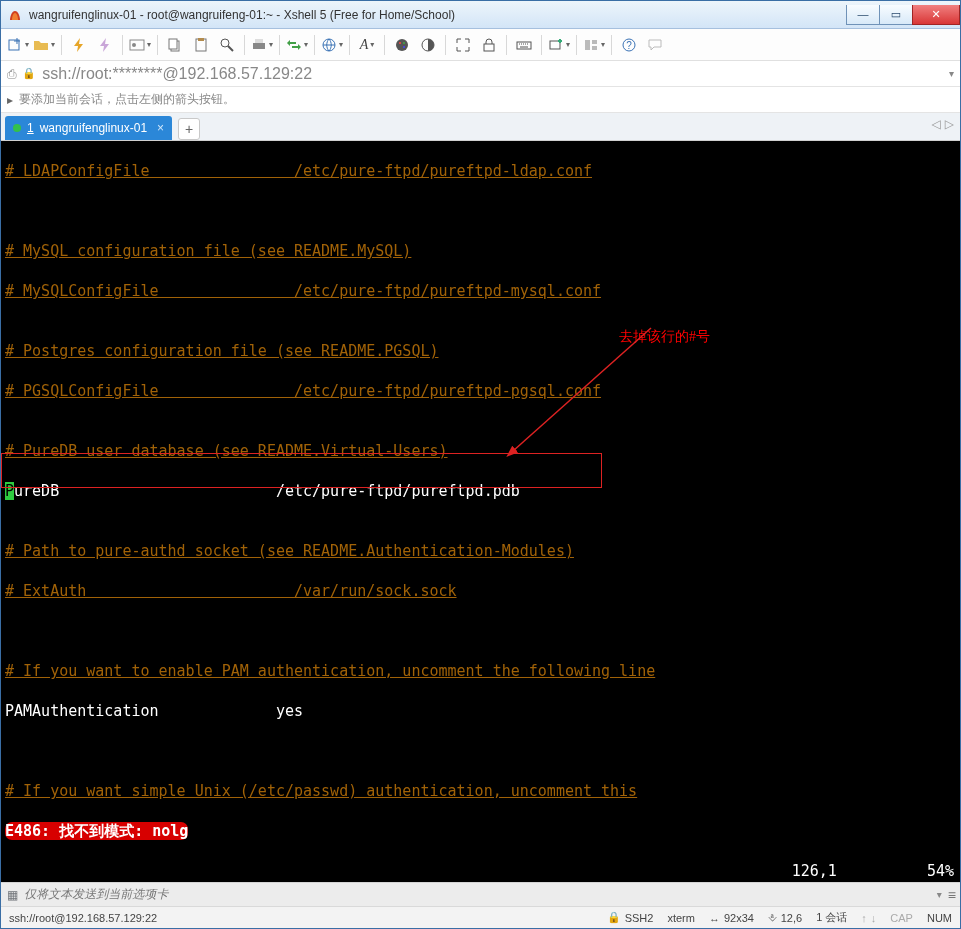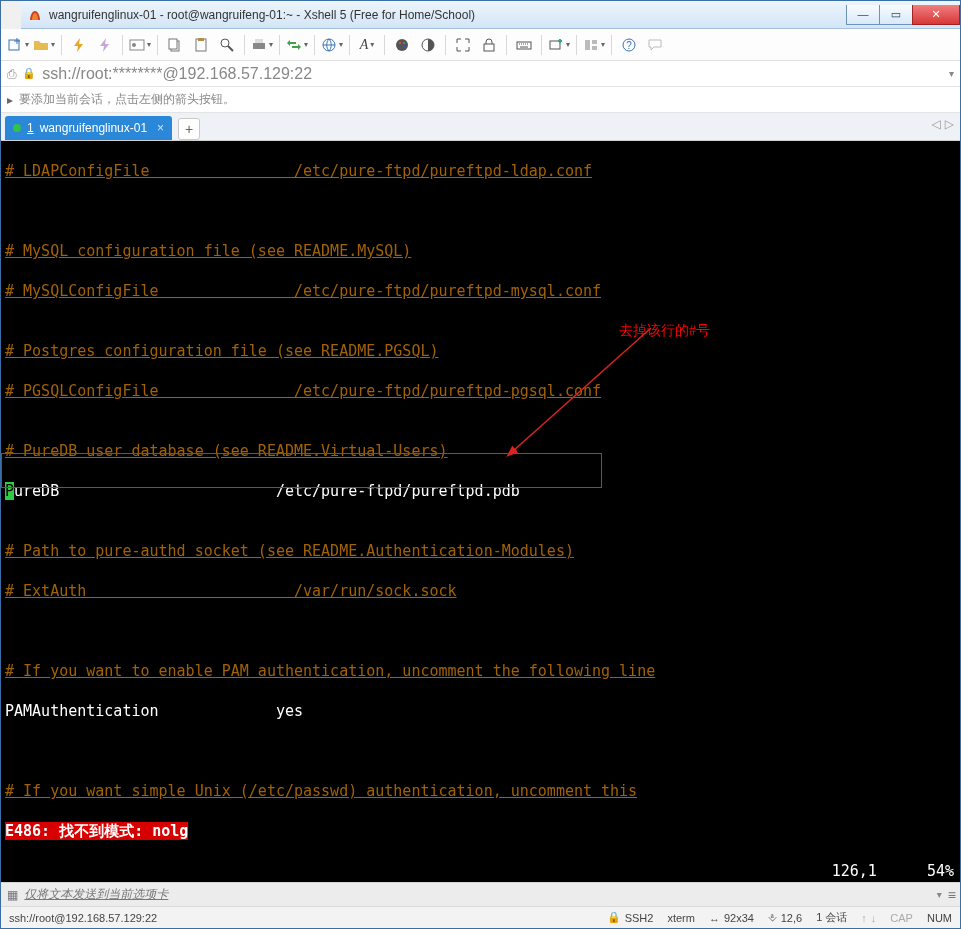--- a/index.html
+++ b/index.html
@@ -1,18 +1,18 @@
 <!DOCTYPE html>
 <html><head>
 <meta charset="utf-8">
 <style>
 * { margin:0; padding:0; box-sizing:border-box; }
 body { width:961px; height:929px; font-family:"Microsoft YaHei","Segoe UI",Tahoma,sans-serif; font-size:12px; background:#d4e4f4; overflow:hidden; position:relative; }
 .window { width:961px; height:929px; border:1px solid #3a6ea5; background:#f0f0f0; display:flex; flex-direction:column; position:relative; }
-.titlebar { height:28px; background:linear-gradient(#edf5fb,#d3e5f7); display:flex; align-items:center; padding:0 0 0 6px; border-bottom:1px solid #a6c0de;margin-left:20px; }
+.titlebar { height:28px; background:linear-gradient(#edf5fb,#d3e5f7); display:flex; align-items:center; padding:0 0 0 6px; border-bottom:1px solid #a6c0de; }
 .titlebar .app-icon { width:16px; height:16px; margin-right:6px; }
 .titlebar .title-text { flex:1; color:#333; font-size:12px; }
 .winbtns { display:flex; height:20px; }
 .winbtn { width:34px; height:20px; display:flex; align-items:center; justify-content:center; border:1px solid #6f92b8; border-top:none; margin-left:-1px; font-size:11px; background:linear-gradient(#f8fcff,#d8e9f8); }
 .winbtn.mini,.winbtn.max { color:#2b4a6d; }
 .winbtn.close { width:48px; background:linear-gradient(#f08080,#d93636); color:#fff; border-color:#a02424; border-top-right-radius:0; }
 .menubar { height:24px; background:#f7f7f7; display:flex; align-items:center; padding:0 8px; gap:12px; border-bottom:1px solid #e0e0e0; }
 .menuitem { color:#222; cursor:default; }
 .toolbar { height:32px; background:#fdfdfd; border-bottom:1px solid #e0e0e0; display:flex; align-items:center; padding:0 6px; gap:4px; }
 .tbbtn { width:22px; height:22px; display:flex; align-items:center; justify-content:center; color:#444; border-radius:2px; }
@@ -26,29 +26,29 @@
 .tabbar { height:28px; background:#eef2f6; border-bottom:1px solid #d0d0d0; display:flex; align-items:flex-end; padding:0 4px; position:relative;}
 .tab { height:24px; background:#2b87d8; color:#fff; border-radius:3px 3px 0 0; display:flex; align-items:center; padding:0 8px; gap:6px; font-size:12px;}
 .tab .dot { width:8px; height:8px; background:#33c14a; border-radius:50%;}
 .tab .num { text-decoration:underline; }
 .tab .x { font-size:12px; color:#cfe7fb; padding-left:4px;}
 .newtab { width:22px; height:22px; background:#fff; border:1px solid #c9c9c9; border-radius:3px; margin-left:6px; display:flex; align-items:center; justify-content:center; color:#666; font-size:14px;}
 .tabnav { position:absolute; right:6px; top:4px; display:flex; gap:4px; color:#999; font-size:12px;}
 .terminal { flex:1; background:#000; color:#fff; font-family:"DejaVu Sans Mono","Consolas",monospace; font-size:15px; line-height:20px; padding:0 4px; position:relative; white-space:pre; overflow:hidden;}
 .terminal .cmt { color:#a16207;text-decoration:underline; }
 .terminal .plain { color:#fff; }
-.terminal .err { background:#d70000; color:#fff; font-weight:bold; }
-.terminal .status-right { position:absolute; bottom:0; right:6px; color:#fff; display:flex; gap:50px; padding-bottom:1px;}
+.terminal .err { background:#d70000; color:#fff; font-weight:bold;border-radius:7px; }
+.terminal .status-right { position:absolute; bottom:0; right:6px; color:#fff; display:flex; gap:90px; padding-bottom:1px;}
 .cursor { background:#2ecc40; color:#000; }
 .annot { position:absolute; color:#f00; font-family:"Microsoft YaHei"; font-size:14px; pointer-events:none; }
 .arrow { position:absolute; pointer-events:none; }
 .redbox { position:absolute; border:1px solid #d22; pointer-events:none; }
 .inputbar { height:24px; background:#ececec; border-top:1px solid #d4d4d4; display:flex; align-items:center; padding:0 6px; gap:6px;}
 .inputbar .icon { color:#707479; font-size:12px;}
-.inputbar .placeholder { color:#777; font-style:italic; flex:1;text-decoration:underline;}
+.inputbar .placeholder { color:#777; font-style:italic; flex:1;}
 .inputbar .drop { color:#888; font-size:10px;}
 .inputbar .grip { font-size:14px; color:#777; letter-spacing:-2px;}
 .statusbar { height:22px; background:#f3f3f3; border-top:1px solid #d9d9d9; display:flex; align-items:center; padding:0 8px; font-size:11px; color:#444;}
 .statusbar .sp { flex:1;}
 .statusbar .grp { display:flex; align-items:center; gap:4px; margin-left:14px;}
 .statusbar .dim { color:#aaa;}
 svg.icon { width:16px; height:16px; }
 </style>
 </head>
 <body>
@@ -264,21 +264,21 @@
 
 
 <span class="cmt"># If you want simple Unix (/etc/passwd) authentication, uncomment this</span>
 
 <span class="err">E486: 找不到模式: nolg</span>
     <div class="status-right">
       <span>126,1</span>
       <span>54%</span>
     </div>
 
-    <div class="annot" style="left:618px; top:180px;">去掉该行的#号</div>
+    <div class="annot" style="left:618px; top:186px;">去掉该行的#号</div>
     <svg class="arrow" style="left:500px; top:182px;" width="160" height="140">
       <defs>
           <marker id="ah" markerWidth="10" markerHeight="10" refX="2" refY="3" orient="auto">
             <path d="M0,0 L0,6 L8,3 z" fill="#d22"></path>
           </marker>
         </defs>
       <line x1="150" y1="5" x2="12" y2="128" stroke="#d22" stroke-width="1.5" marker-end="url(#ah)"></line>
     </svg>
     <div class="redbox" style="left:0px; top:312px; width:601px; height:35px;"></div>
   </div>

